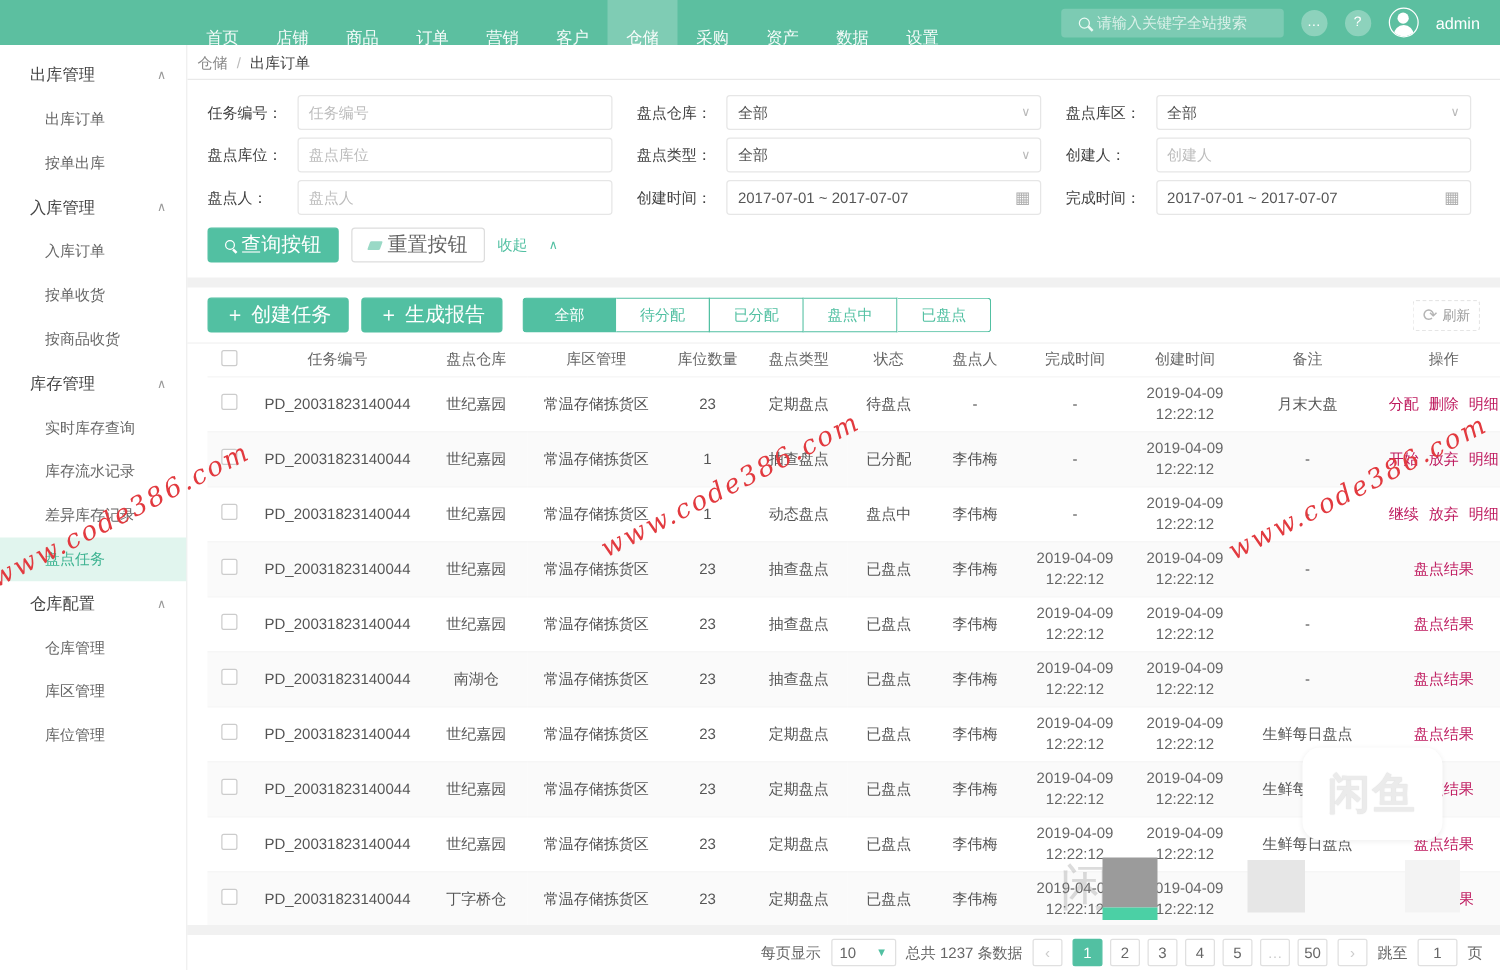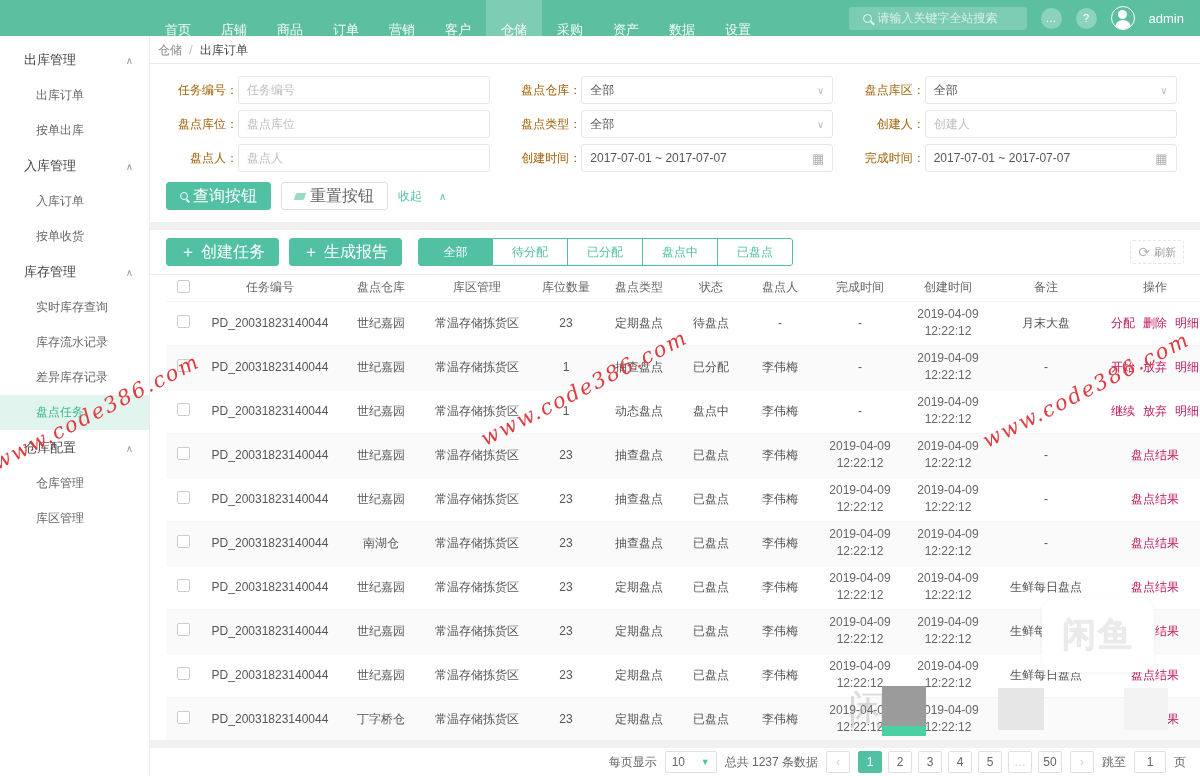--- a/index.html
+++ b/index.html
@@ -30,21 +30,21 @@
   .sb-caret { color:#999; font-size:10px; }
   .sb-item { padding:9px 10px 9px 36px; color:#666; font-size:12px; cursor:pointer; }
   .sb-item.active { background:#e1f5ee; color:#3db391; }
   .main { flex:1; display:flex; flex-direction:column; background:#f1f1f1; min-width:0; }
   .breadcrumb { height:28px; background:#fff; border-bottom:1px solid #e9e9e9; line-height:28px; padding-left:8px; font-size:12px; }
   .bc-1 { color:#888; } .bc-sep { color:#bbb; margin:0 4px; } .bc-2 { color:#444; }
   
   .filter { background:#fff; padding:12px 16px 8px 16px; }
   .f-grid { display:grid; grid-template-columns:1fr 1fr 1fr; row-gap:6px; column-gap:12px; }
   .f-field { display:flex; align-items:center; height:28px; }
-  .f-label { width:72px; text-align:right; color:#a16207; flex:0 0 auto; }
+  .f-label { width:72px; text-align:left; color:#404040; flex:0 0 auto; }
   .f-ctl { flex:1; height:28px; border:1px solid #e6e6e6; border-radius:3px; background:#fff; display:flex; align-items:center; padding:0 8px; color:#555; max-width:252px; }
   .f-ctl.ph { color:#bdbdbd; }
   .f-ctl .grow { flex:1; }
   .f-caret { color:#b9b9b9; font-size:10px; }
   .f-cal { color:#b0b0b0; font-size:13px; }
   .f-btnrow { display:flex; align-items:center; gap:10px; margin-top:10px; padding-bottom:4px; }
   .btn { height:28px; border-radius:3px; display:inline-flex; align-items:center; justify-content:center; gap:5px; padding:0 13px; font-size:16px; cursor:pointer; }
   .btn-teal { background:#52c0a2; border:1px solid #52c0a2; color:#fff; }
   .btn-plain { background:#fff; border:1px solid #ddd; color:#666; }
   .mag2 { width:8px; height:8px; border:1.5px solid #fff; border-radius:50%; position:relative; }
@@ -122,34 +122,36 @@
         <span class="sb-caret">∧</span>
       </div>
       <div class="sb-item">出库订单</div>
       <div class="sb-item">按单出库</div>
       <div class="sb-group-hd">
         <span>入库管理</span>
         <span class="sb-caret">∧</span>
       </div>
       <div class="sb-item">入库订单</div>
       <div class="sb-item">按单收货</div>
+      <div class="sb-item">按商品收货</div>
       <div class="sb-group-hd">
         <span>库存管理</span>
         <span class="sb-caret">∧</span>
       </div>
       <div class="sb-item">实时库存查询</div>
       <div class="sb-item">库存流水记录</div>
       <div class="sb-item">差异库存记录</div>
       <div class="sb-item active">盘点任务</div>
       <div class="sb-group-hd">
         <span>仓库配置</span>
         <span class="sb-caret">∧</span>
       </div>
       <div class="sb-item">仓库管理</div>
       <div class="sb-item">库区管理</div>
+      <div class="sb-item">库位管理</div>
     </aside>
 
   <div class="main">
     <div class="breadcrumb">
       <span class="bc-1">仓储</span>
       <span class="bc-sep">/</span>
       <span class="bc-2">出库订单</span>
     </div>
 
     <section class="filter">

